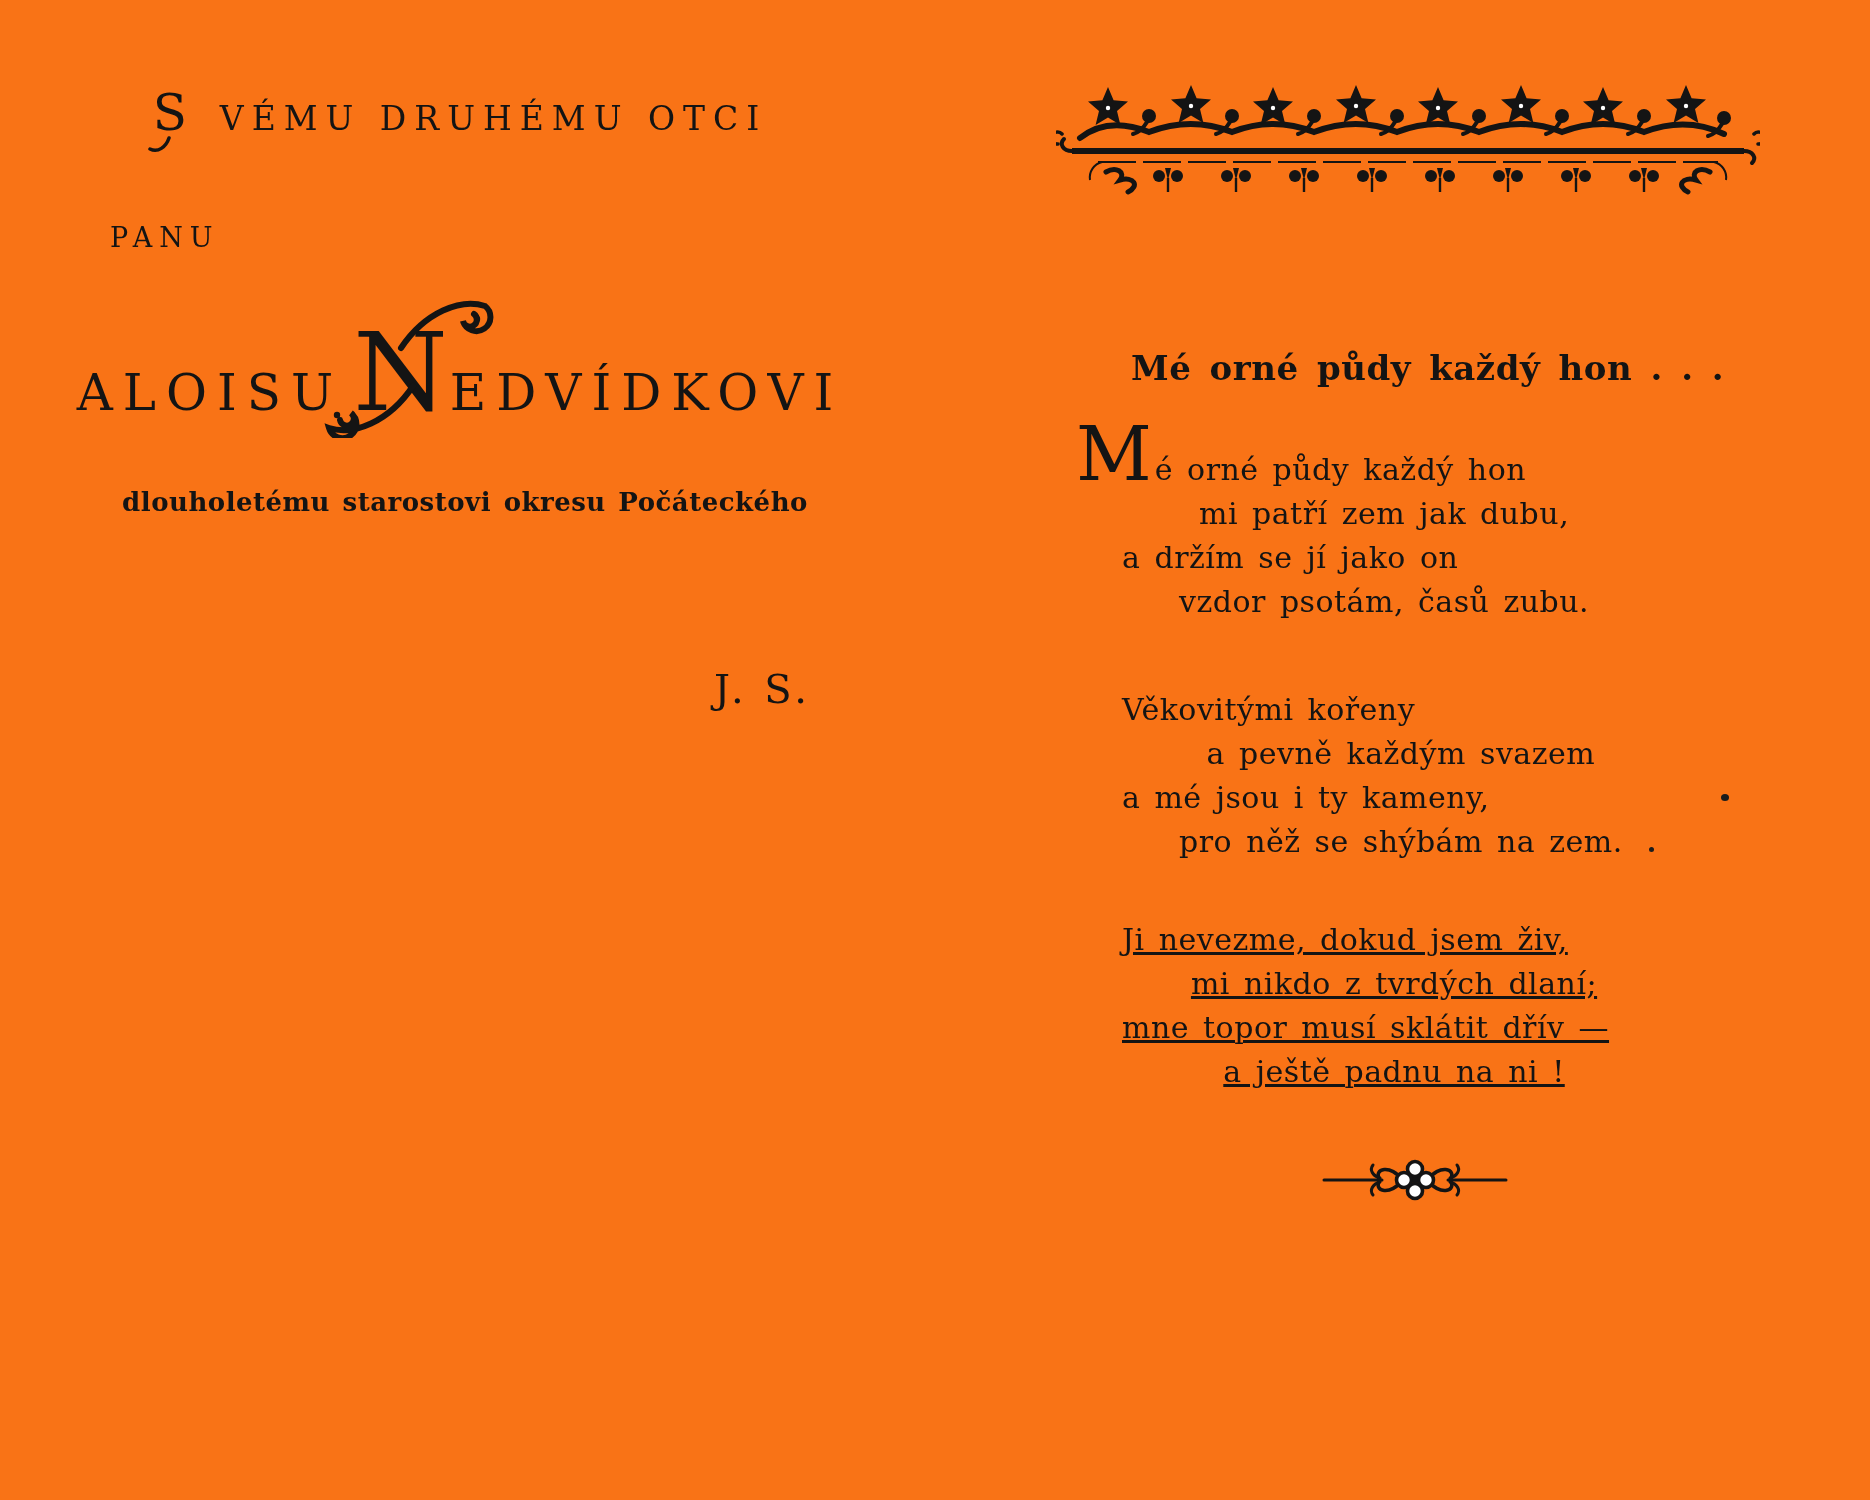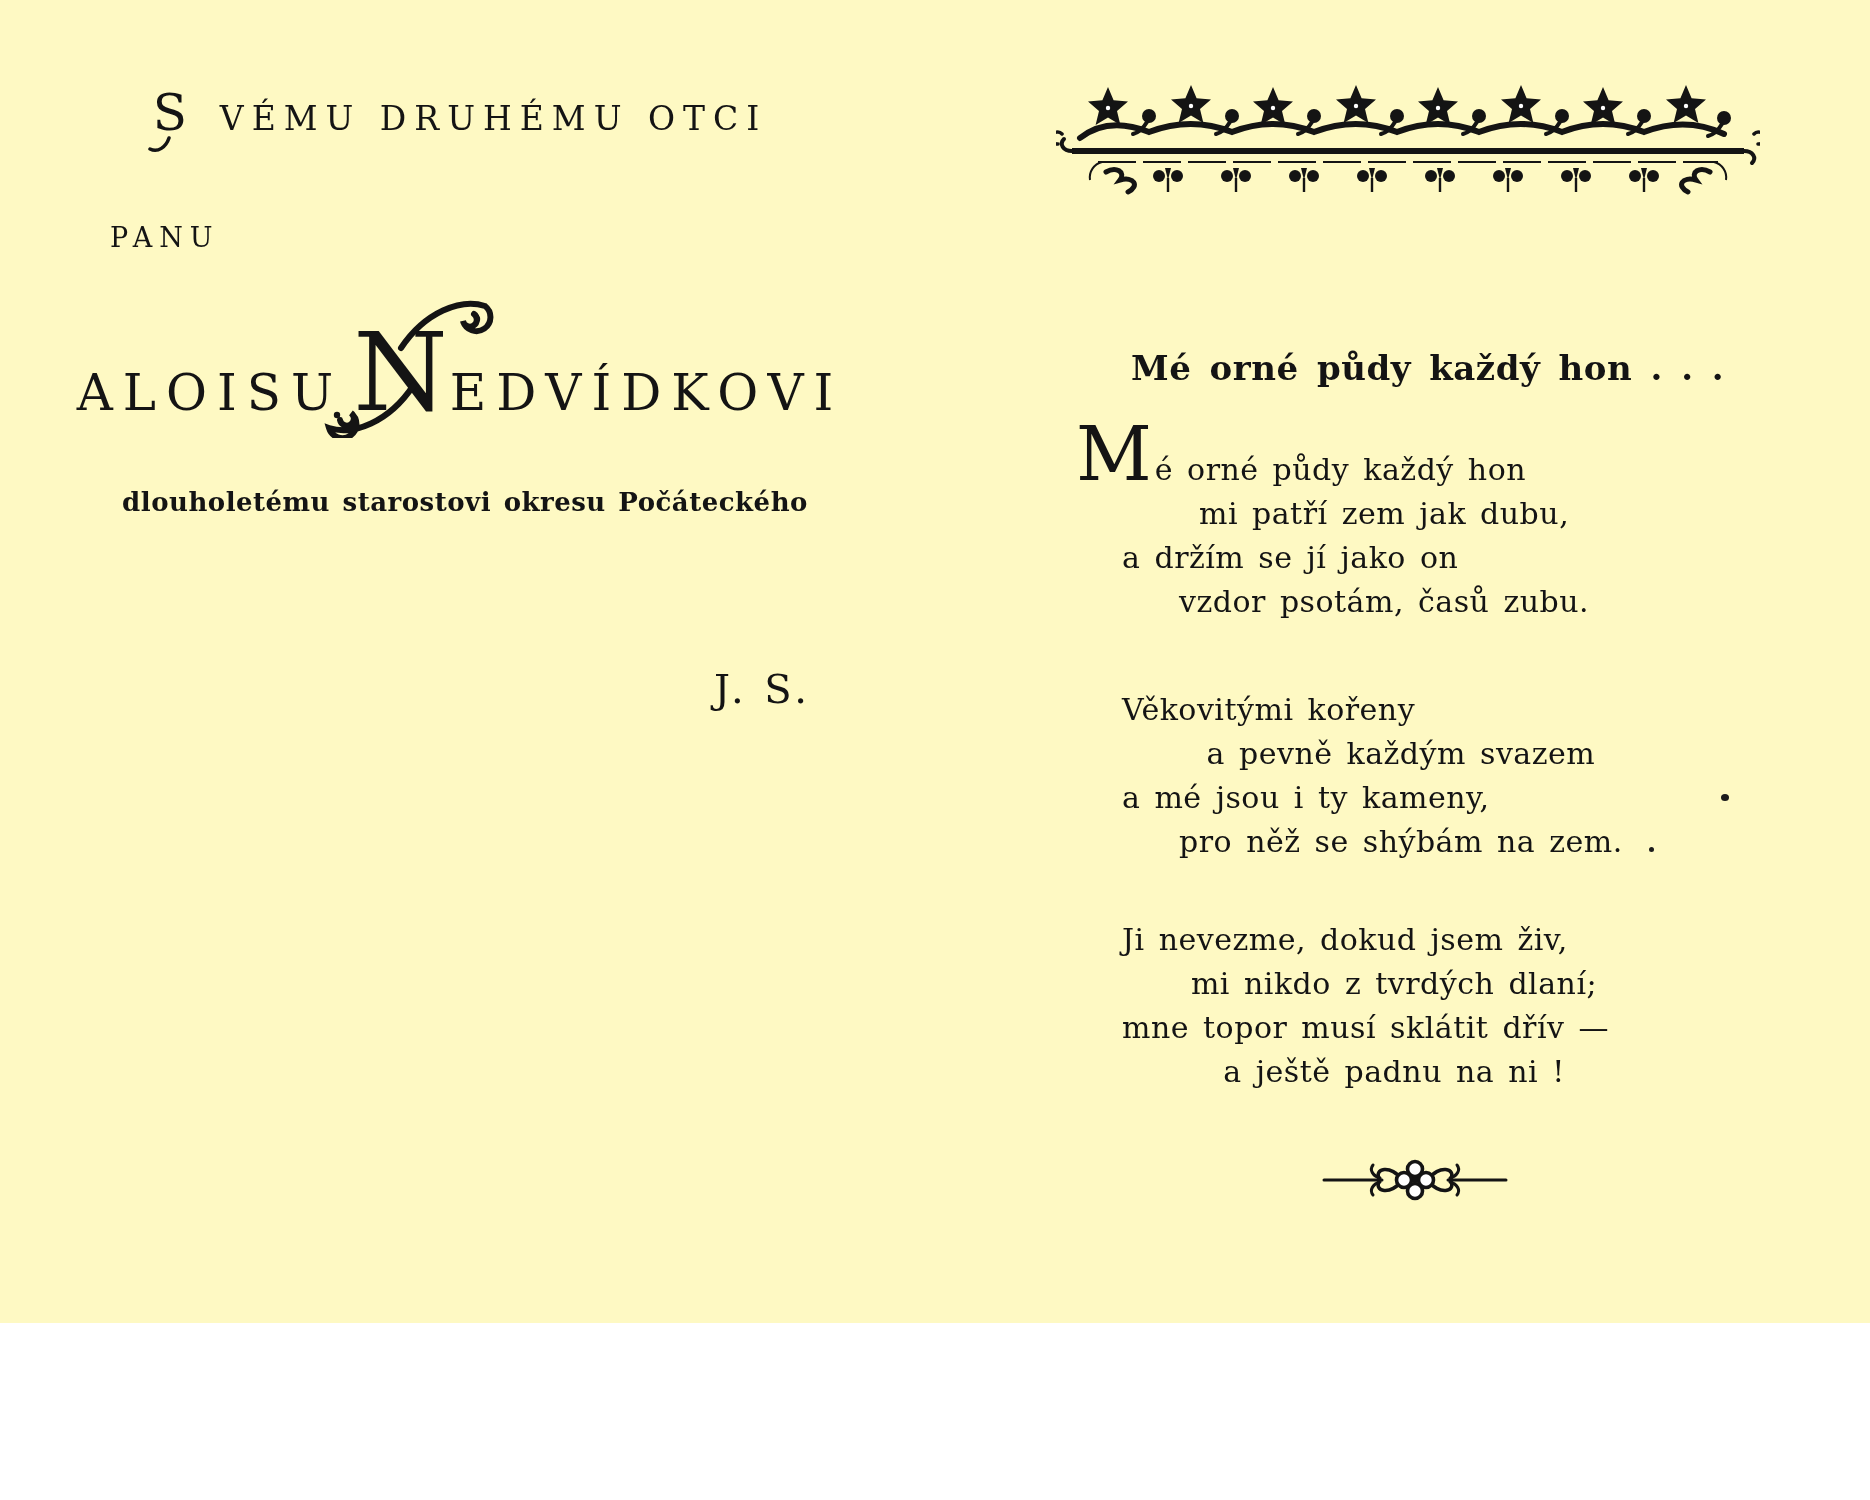--- a/index.html
+++ b/index.html
@@ -1,19 +1,19 @@
 <!DOCTYPE html>
 <html><head>
 <meta charset="utf-8">
 <style>
   html,body{margin:0;padding:0;background:#ffffff;}
   #canvas{
     position:relative;
-    width:1870px;height:1323px;
-    background:#fef9c3;
+    width:1870px;height:1500px;
+    background:#f97316;
     font-family:"DejaVu Serif", serif;
     color:#141414;
     overflow:hidden;
   }
   .abs{position:absolute;}
   
   .dedication-line{
     top:84px;left:110px;width:700px;
     text-align:center;
     font-size:33px;letter-spacing:8px;
@@ -66,21 +66,21 @@
     top:348px;left:1131px;
     font-size:34px;font-weight:bold;
     letter-spacing:0.5px;word-spacing:6px;
     white-space:nowrap;
   }
   .stanza{left:1122px;font-size:30px;letter-spacing:0.5px;word-spacing:4px;}
   .stanza .poem-line{height:44px;line-height:44px;white-space:nowrap;}
   .stanza .indent{margin-left:57px;text-align:center;}
   #stanza-1{top:448px;}
   #stanza-2{top:688px;}
-  #stanza-3{top:918px;}
+  #stanza-3{top:918px;text-decoration:underline;}
   .dropcap-line{margin-left:-46px;}
   .dropcap{
     font-size:74px;
     line-height:0;
     margin-right:3px;
     letter-spacing:0;
   }
   .end-fleuron{top:1156px;left:1322px;}
   .speck{position:absolute;background:#1c1c1c;border-radius:50%;}
   #speck-1{left:1721px;top:794px;width:8px;height:7px;}

